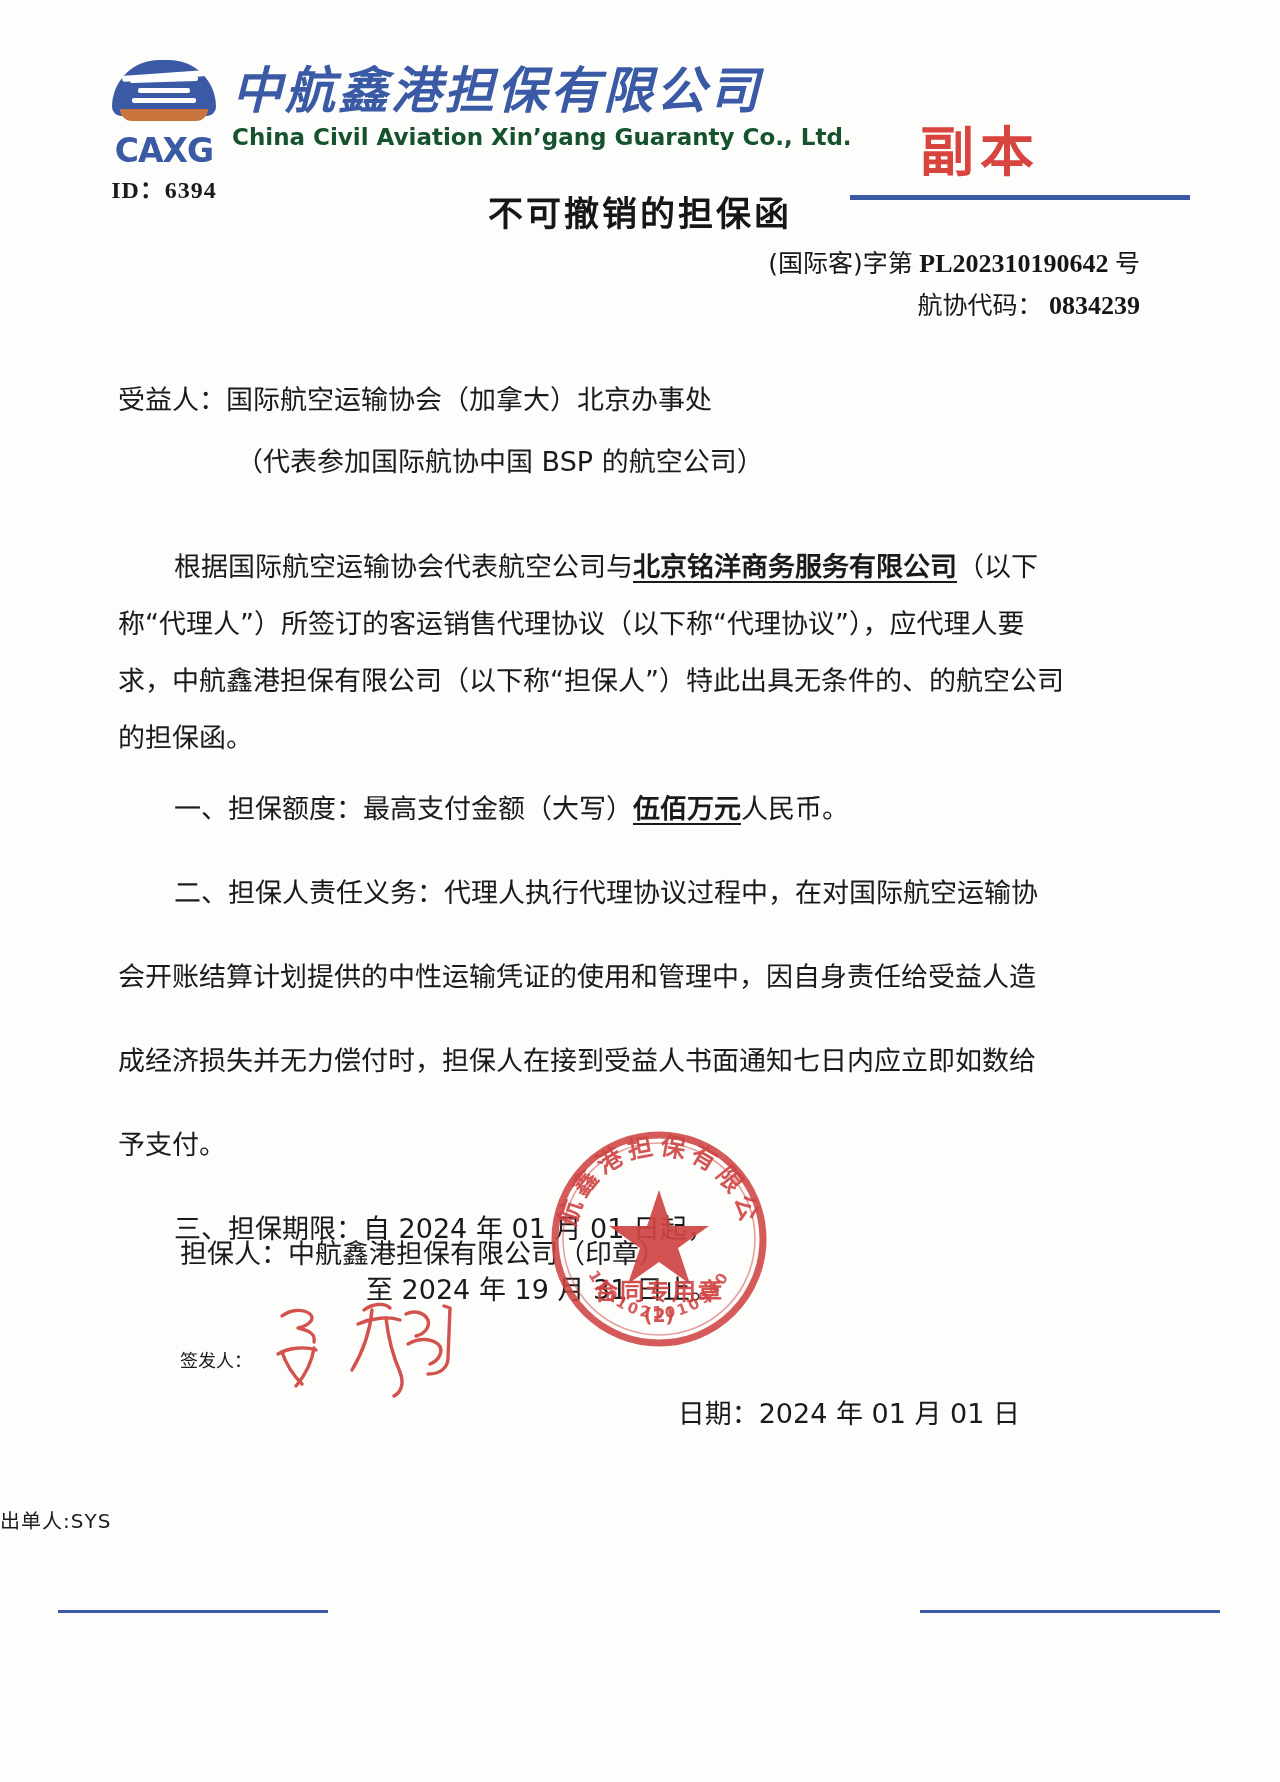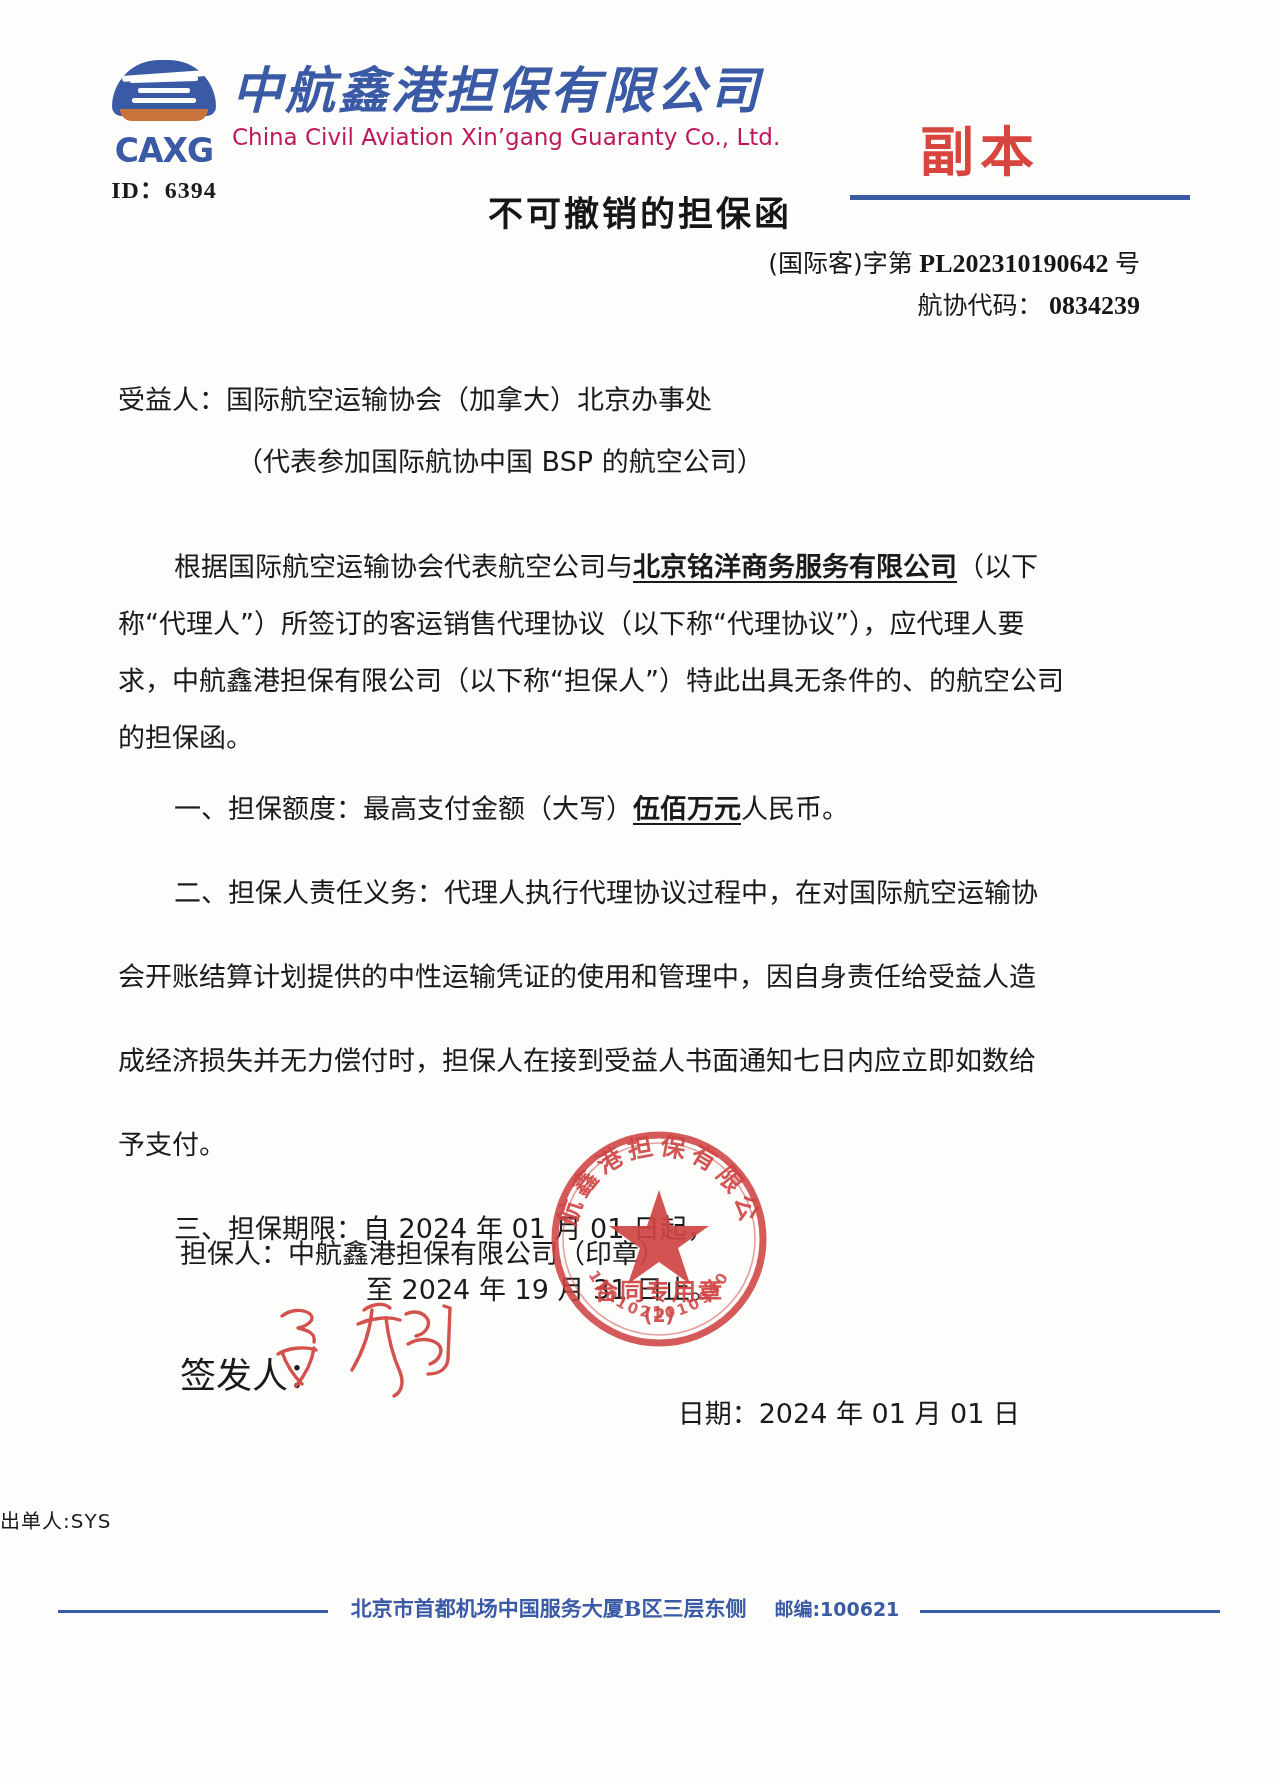--- a/index.html
+++ b/index.html
@@ -101,23 +101,23 @@
     font-weight: 700;
     font-size: 50px;
     color: #3b5aa6;
     letter-spacing: 3px;
     font-style: italic;
     line-height: 58px;
     white-space: nowrap;
   }
   .company-en {
     font-family: "DejaVu Sans", "Liberation Sans", sans-serif;
-    font-weight: 400;
+    font-weight: 700;
     font-size: 23px;
-    color: #be185d;
+    color: #14532d;
     letter-spacing: 0px;
     margin-top: 4px;
     white-space: nowrap;
   }
 
   .copy-stamp {
     position: absolute;
     left: 920px;
     top: 58px;
     font-family: "DejaVu Serif", "Liberation Serif", serif;
@@ -206,21 +206,21 @@
     font-family: "DejaVu Sans", "Liberation Sans", sans-serif;
     font-size: 27px;
     color: #1a1a1a;
     white-space: nowrap;
   }
   .sig-issuer {
     position: absolute;
     top: 1346px;
     left: 180px;
     font-family: "DejaVu Sans", "Liberation Sans", sans-serif;
-    font-size: 36px;
+    font-size: 18px;
     color: #1a1a1a;
     white-space: nowrap;
   }
   .handwriting {
     position: absolute;
     top: 1288px;
     left: 268px;
     width: 220px;
     height: 110px;
   }
@@ -412,18 +412,15 @@
 
     <polygon points="111,62 123,98 161,98 130,120 142,156 111,134 80,156 92,120 61,98 99,98" fill="#cf4444" opacity="0.92"></polygon>
 
     <text x="111" y="172" text-anchor="middle" font-family="'DejaVu Sans','Liberation Sans',sans-serif" font-size="24" font-weight="700" fill="#cf4444" opacity="0.92" letter-spacing="2">合同专用章</text>
     <text x="111" y="194" text-anchor="middle" font-family="'DejaVu Sans','Liberation Sans',sans-serif" font-size="19" font-weight="700" fill="#cf4444" opacity="0.9">(2)</text>
   </svg>
 
   <div class="footer">
     <div class="footer-rule-left"></div>
     <div class="footer-rule-right"></div>
-    <div class="footer-text">
-      <span>北京市首都机场中国服务大厦B区三层东侧</span><span class="footer-zip">邮编:100621</span>
-    </div>
   </div>
 
 </div>
 
 </body></html>

